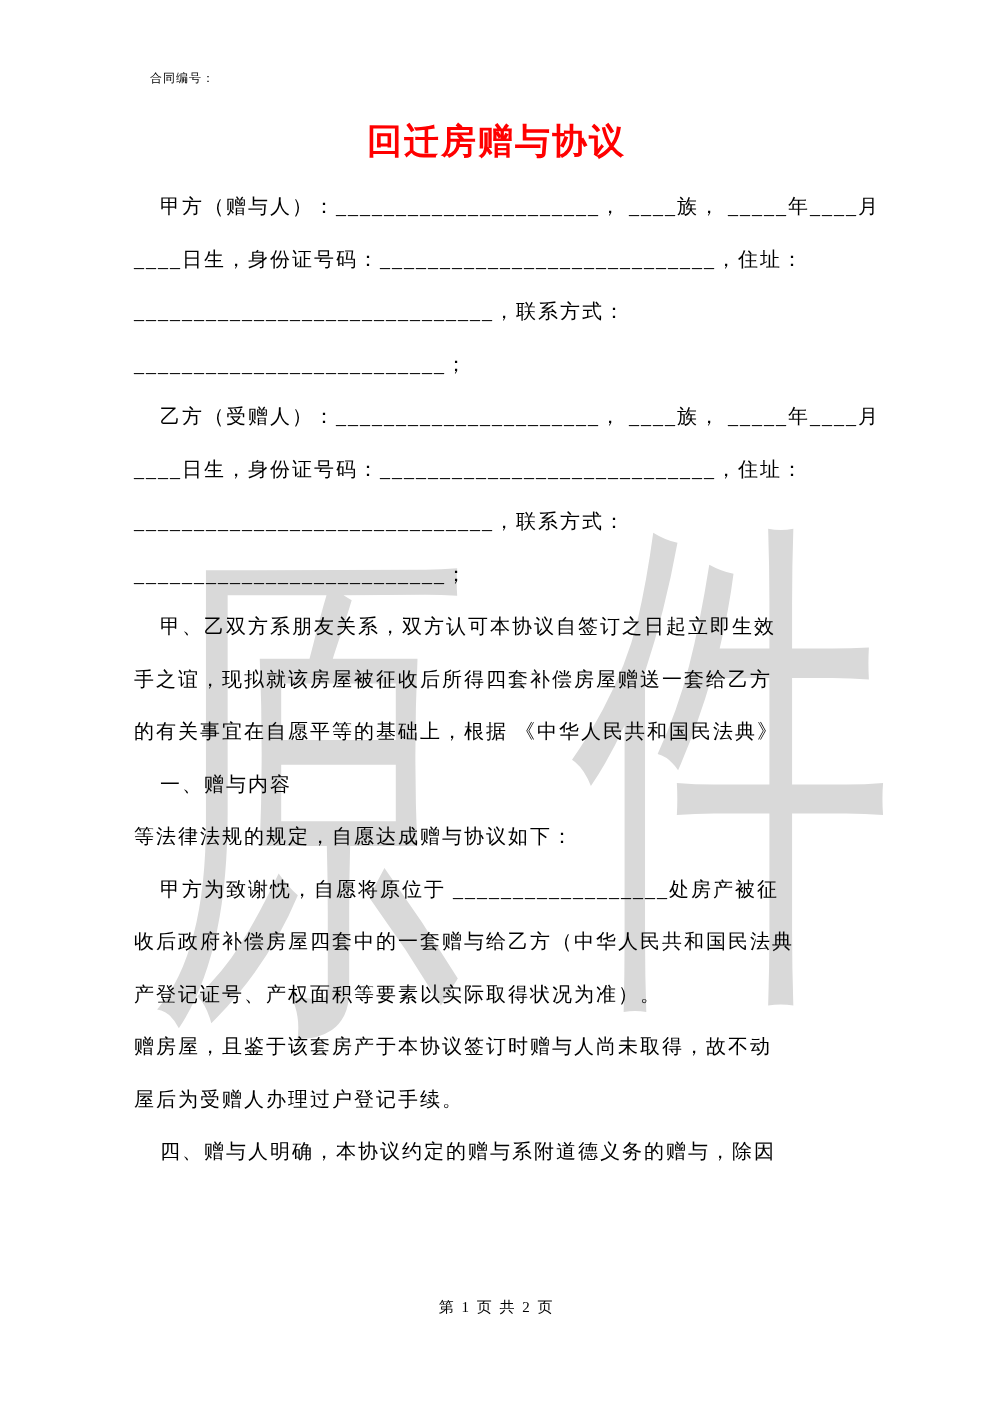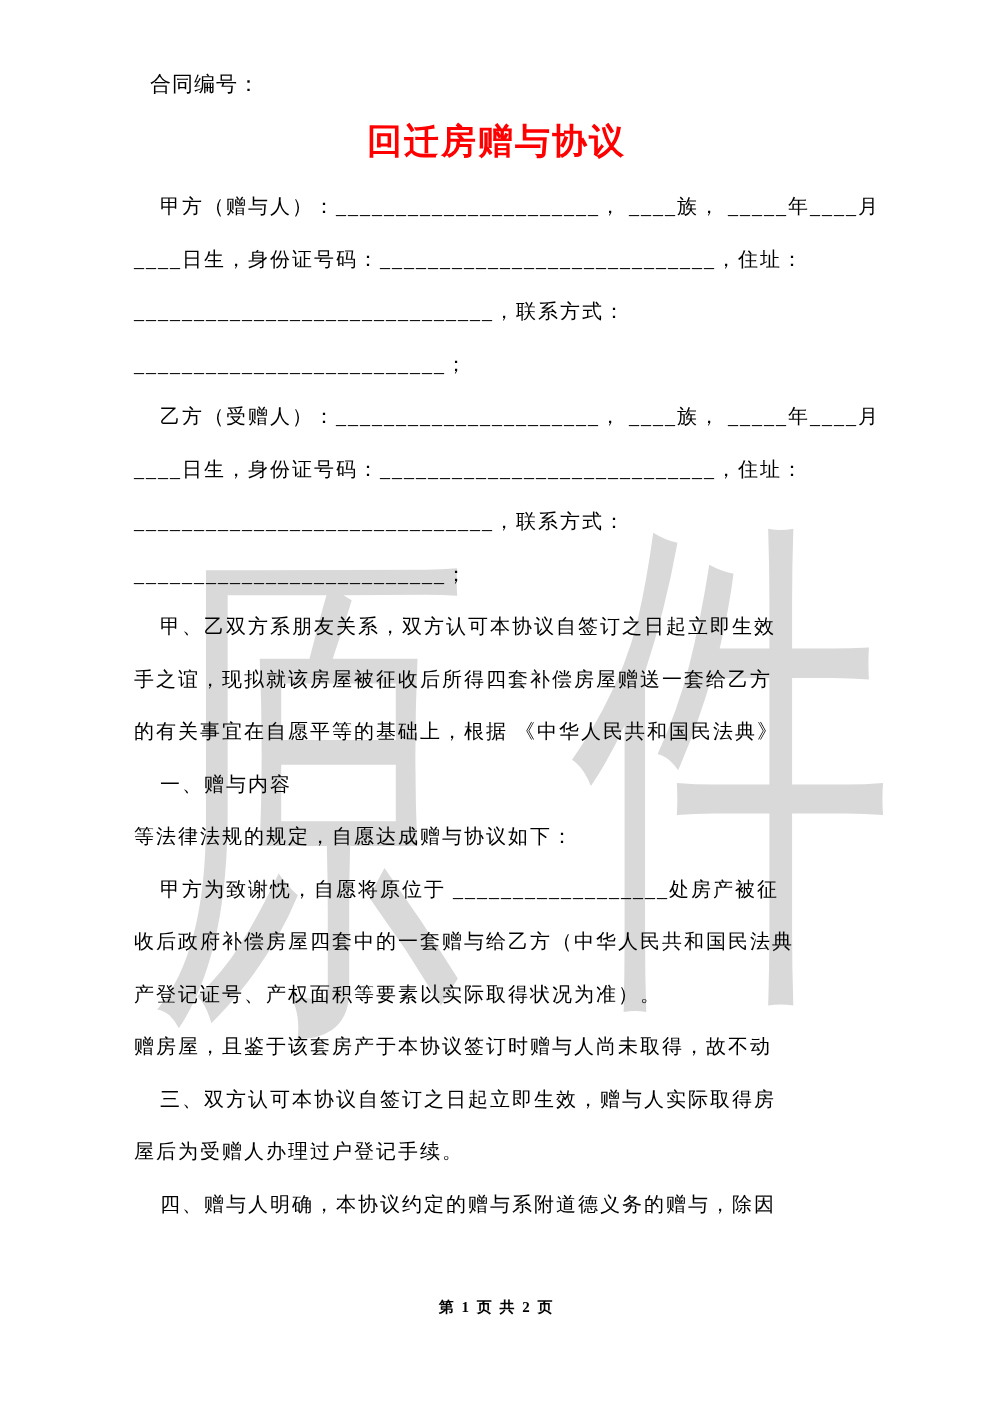--- a/index.html
+++ b/index.html
@@ -21,21 +21,21 @@
     transform-origin:0 0;
     z-index:0;
     user-select:none;
     white-space:pre;
   }
   #wm1 { left:148px; top:538px; }
   #wm2 { left:572px; top:508px; }
 
   .contract-no {
     position:absolute; left:150px; top:70px;
-    font-size:21px; letter-spacing:1px; z-index:2;
+    font-size:12px; letter-spacing:1px; z-index:2;
   }
   .doc-title {
     position:absolute; left:0; top:118px; width:993px;
     text-align:center;
     font-size:35px; font-weight:bold; letter-spacing:2px;
     z-index:2;
   }
   .doc-body {
     position:absolute; left:134px; top:180px; width:730px;
     z-index:1;
@@ -44,21 +44,20 @@
     height:52.5px; line-height:52.5px;
     font-size:20px; letter-spacing:2px;
     white-space:pre;
   }
   .line.ind { padding-left:26px; }
   .page-footer {
     position:absolute; left:0; top:1298px; width:993px;
     text-align:center;
     font-size:15px; letter-spacing:2px;
     z-index:2;
-    font-weight:bold;
   }
 </style>
 </head>
 <body>
 
 <div class="page">
 
   <span class="wm-char" id="wm1" style="color: rgb(217, 217, 217);">原</span>
   <span class="wm-char" id="wm2" style="color: rgb(217, 217, 217);">件</span>
 
@@ -77,20 +76,19 @@
     <div class="line">__________________________；</div>
     <div class="line ind">甲、乙双方系朋友关系，双方认可本协议自签订之日起立即生效</div>
     <div class="line">手之谊，现拟就该房屋被征收后所得四套补偿房屋赠送一套给乙方</div>
     <div class="line">的有关事宜在自愿平等的基础上，根据 《中华人民共和国民法典》</div>
     <div class="line ind">一、赠与内容</div>
     <div class="line">等法律法规的规定，自愿达成赠与协议如下：</div>
     <div class="line ind">甲方为致谢忱，自愿将原位于 __________________处房产被征</div>
     <div class="line">收后政府补偿房屋四套中的一套赠与给乙方（中华人民共和国民法典</div>
     <div class="line">产登记证号、产权面积等要素以实际取得状况为准）。</div>
     <div class="line">赠房屋，且鉴于该套房产于本协议签订时赠与人尚未取得，故不动</div>
-    <div class="line ind">三、双方认可本协议自签订之日起立即生效，赠与人实际取得房</div>
     <div class="line">屋后为受赠人办理过户登记手续。</div>
     <div class="line ind">四、赠与人明确，本协议约定的赠与系附道德义务的赠与，除因</div>
   </div>
 
   <div class="page-footer">第 1 页 共 2 页</div>
 
 </div>
 
 </body></html>

